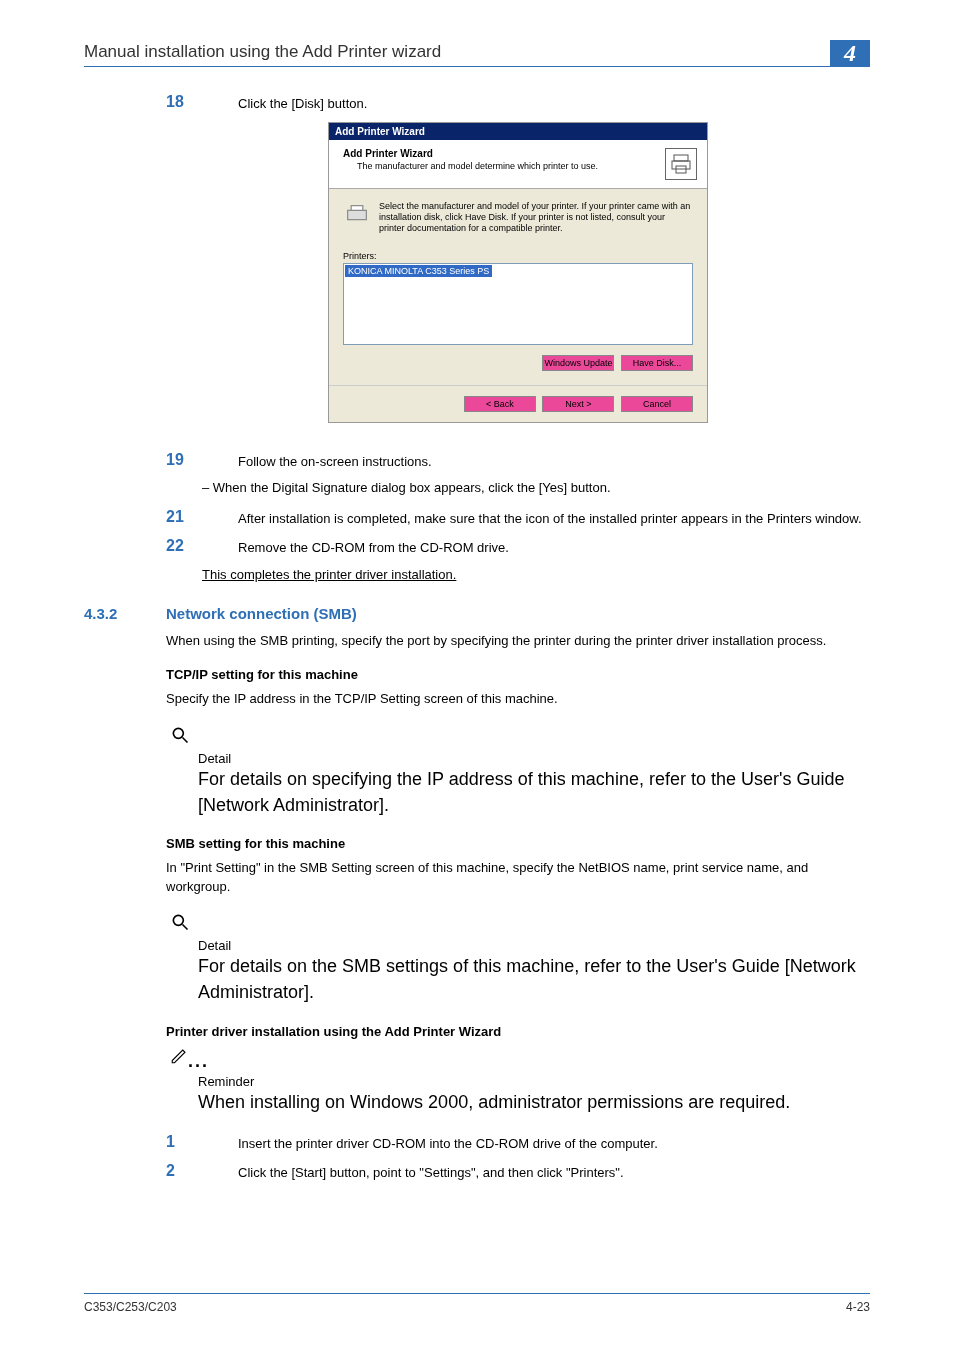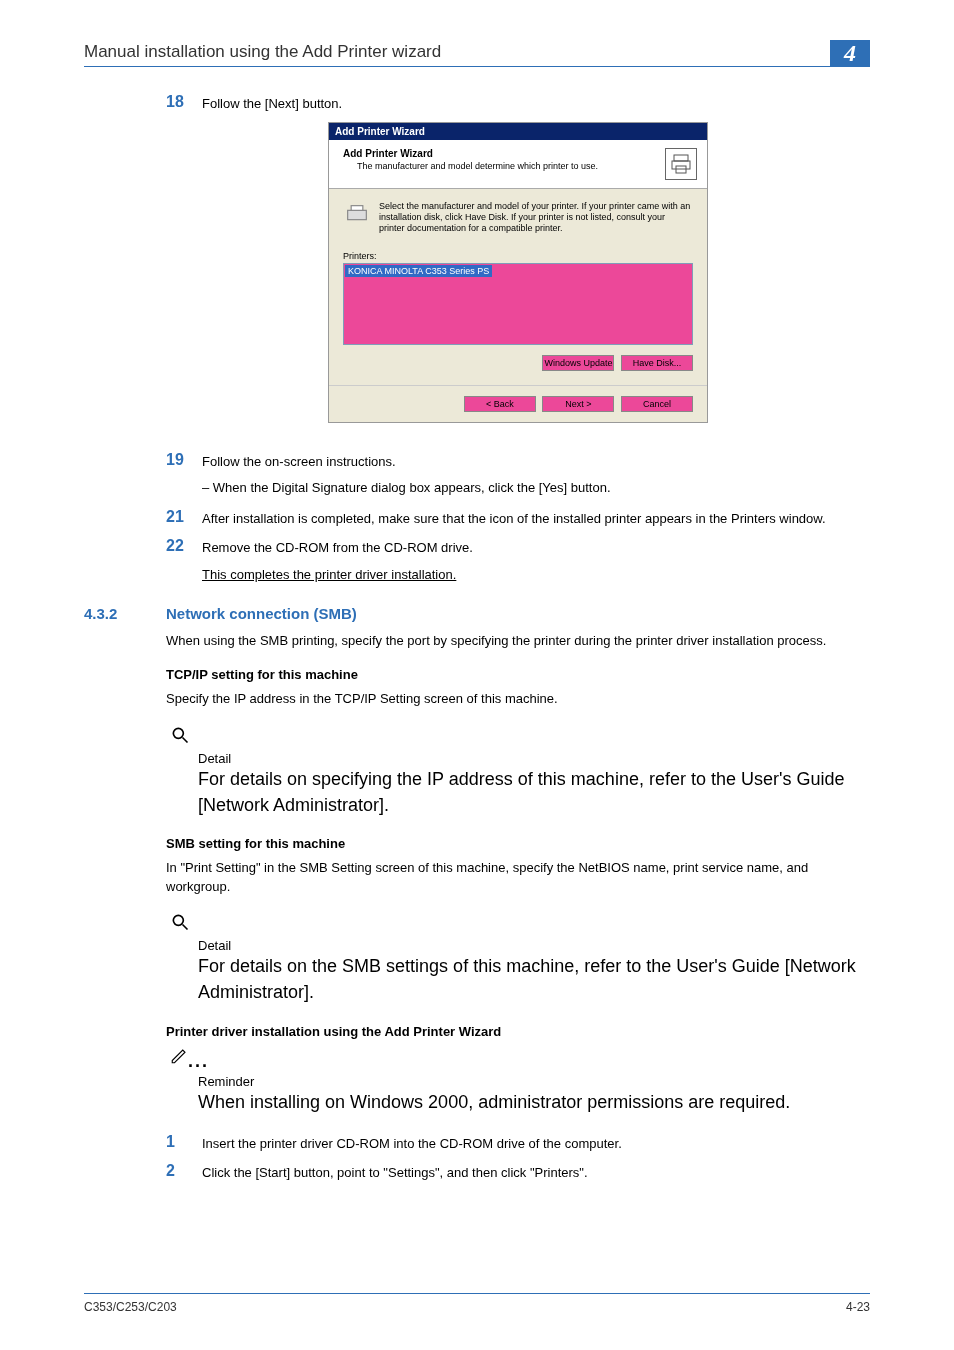--- a/index.html
+++ b/index.html
@@ -36,20 +36,21 @@
     height: 26px;
     text-align: center;
     line-height: 26px;
     font-family: "Times New Roman", serif;
     margin-bottom: -4px;
   }
   .content { padding-left: 82px; }
   .step-row {
     display: flex;
     margin-bottom: 8px;
+    gap: 36px;
   }
   .step-num {
     color: #2e6fb6;
     font-weight: bold;
     font-size: 16px;
     width: 36px;
     flex-shrink: 0;
     text-align: left;
   }
   .step-num.small { font-size: 16px; }
@@ -107,21 +108,21 @@
   .wiz-head-icon svg { width: 24px; height: 24px; }
   .wiz-body {
     background: #ece9d8;
     padding: 12px 14px 14px 14px;
   }
   .wiz-instr { display: flex; gap: 8px; margin-bottom: 16px; }
   .wiz-instr-icon { width: 28px; height: 28px; flex-shrink:0; }
   .wiz-instr-text { font-size: 9px; line-height: 1.25; }
   .wiz-label { font-size: 9px; margin-bottom: 2px; }
   .wiz-list {
-    background: #ec4899;
+    background: #ffffff;
     border: 1px solid #7f9db9;
     height: 82px;
     font-size: 9px;
   }
   .wiz-list-item {
     background: #316ac5;
     color: #fff;
     padding: 1px 3px;
     display: inline-block;
     margin: 1px;
@@ -213,21 +214,21 @@
 <div class="page">
   <div class="header-row">
     <div class="header-title">Manual installation using the Add Printer wizard</div>
     <div class="chapter-box">4</div>
   </div>
 
   <div class="content">
 
     <div class="step-row">
       <div class="step-num">18</div>
-      <div class="step-body">Follow the [Next] button.</div>
+      <div class="step-body">Click the [Disk] button.</div>
     </div>
 
     <div class="wizard">
       <div class="wiz-titlebar">Add Printer Wizard</div>
       <div class="wiz-head">
         <div class="wiz-head-text">
           <div class="wiz-head-title">Add Printer Wizard</div>
           <div class="wiz-head-sub">The manufacturer and model determine which printer to use.</div>
         </div>
         <div class="wiz-head-icon">

